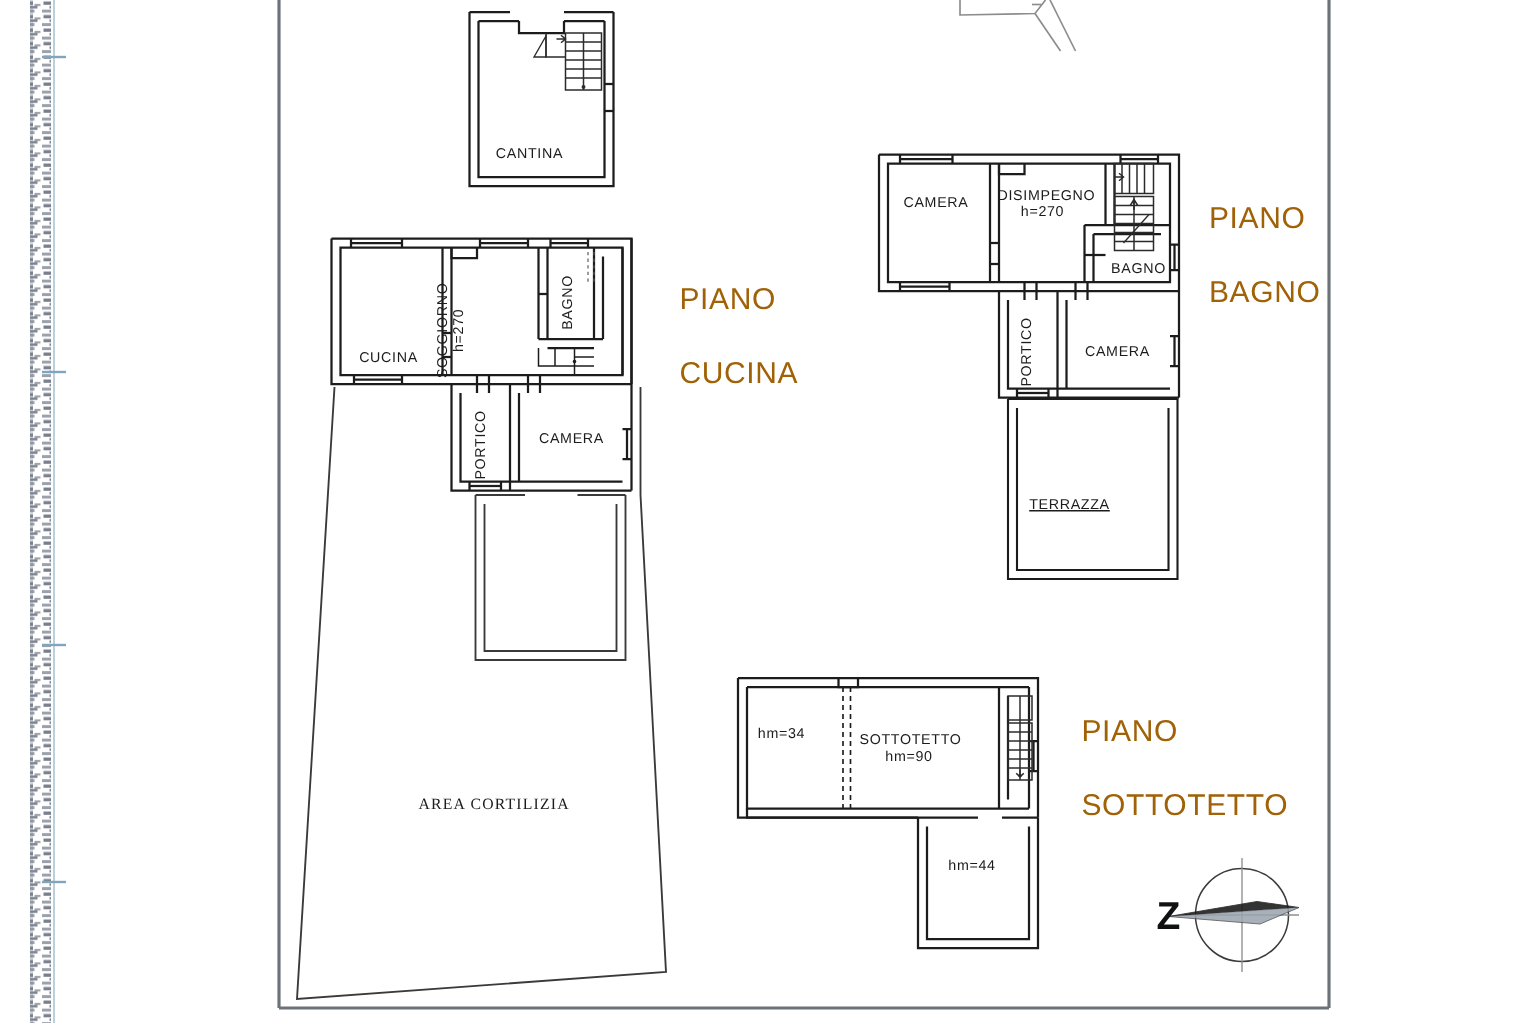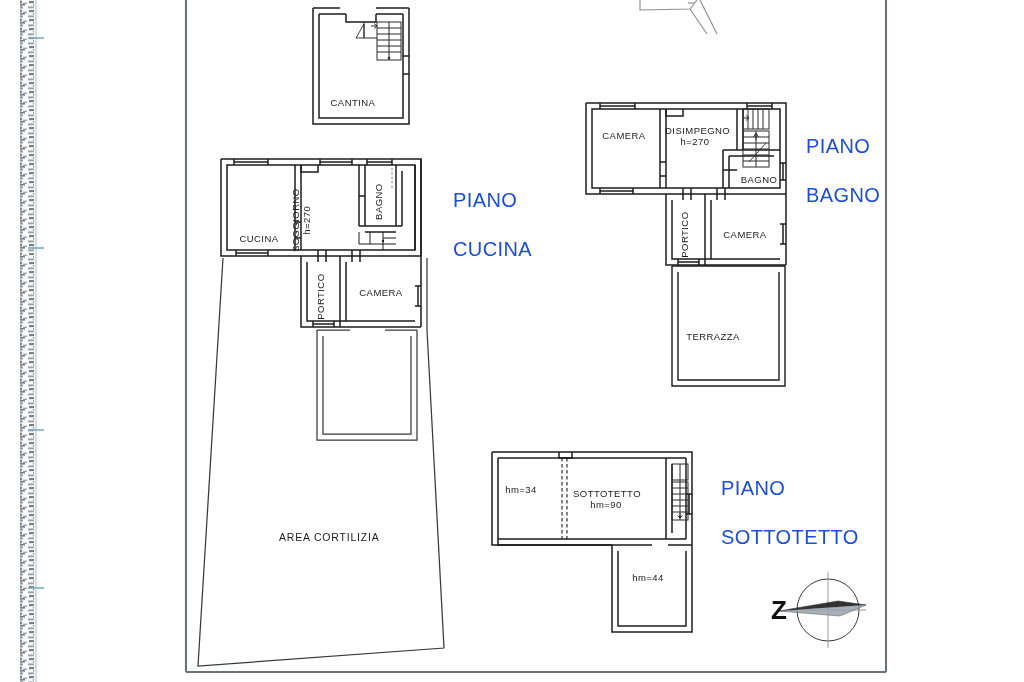--- a/index.html
+++ b/index.html
@@ -10,42 +10,42 @@
     overflow:hidden;
     position:relative;
   }
   #stage{position:absolute;left:0;top:0;width:1024px;height:682px;}
   #stage svg{position:absolute;left:0;top:0;}
   .floorLabel{
     position:absolute;
     font-family:"Liberation Sans", sans-serif;
     font-size:20px;
     letter-spacing:0.4px;
-    color:#1d4ed8;
+    color:#a16207;
     line-height:1.22;
     white-space:pre-line;
     font-weight:400;
   }
   .roomLabel{
     position:absolute;
     font-family:"Liberation Sans", sans-serif;
     font-size:9.5px;
     color:#1c1c1c;
     letter-spacing:0.45px;
     white-space:pre-line;
     text-align:center;
     line-height:1.18;
   }
   .roomLabel.vert{
     transform-origin:center center;
     transform:rotate(-90deg);
   }
   .areaLabel{
     position:absolute;
-    font-family:Liberation Sans, sans-serif;
+    font-family:Liberation Serif, serif;
     font-size:10.5px;
     color:#1c1c1c;
     letter-spacing:0.8px;
   }
   .compassLetter{
     position:absolute;
     font-family:"Liberation Sans", sans-serif;
     font-weight:bold;
     font-size:26px;
     color:#111;
@@ -352,21 +352,21 @@
 
   <div class="roomLabel" style="left:665px;top:125px;width:60px;">DISIMPEGNO
 h=270</div>
 
   <div class="roomLabel" style="left:735px;top:174px;width:48px;">BAGNO</div>
 
   <div class="roomLabel vert" style="left:685px;top:229px;width:54px;margin-left:-27px;">PORTICO</div>
 
   <div class="roomLabel" style="left:715px;top:229px;width:60px;">CAMERA</div>
 
-  <div class="roomLabel" style="left:681px;top:331px;width:64px;">TERRAZZA</div>
+  <div class="roomLabel" style="left:681px;top:331px;width:64px;text-decoration:underline;">TERRAZZA</div>
 
   <div class="floorLabel" style="left:721px;top:452px;">
     <div>PIANO</div>
     <div>SOTTOTETTO</div>
   </div>
 
   <div class="roomLabel" style="left:498px;top:484px;width:46px;">hm=34</div>
 
   <div class="roomLabel" style="left:573px;top:488px;width:66px;">SOTTOTETTO
 hm=90</div>

